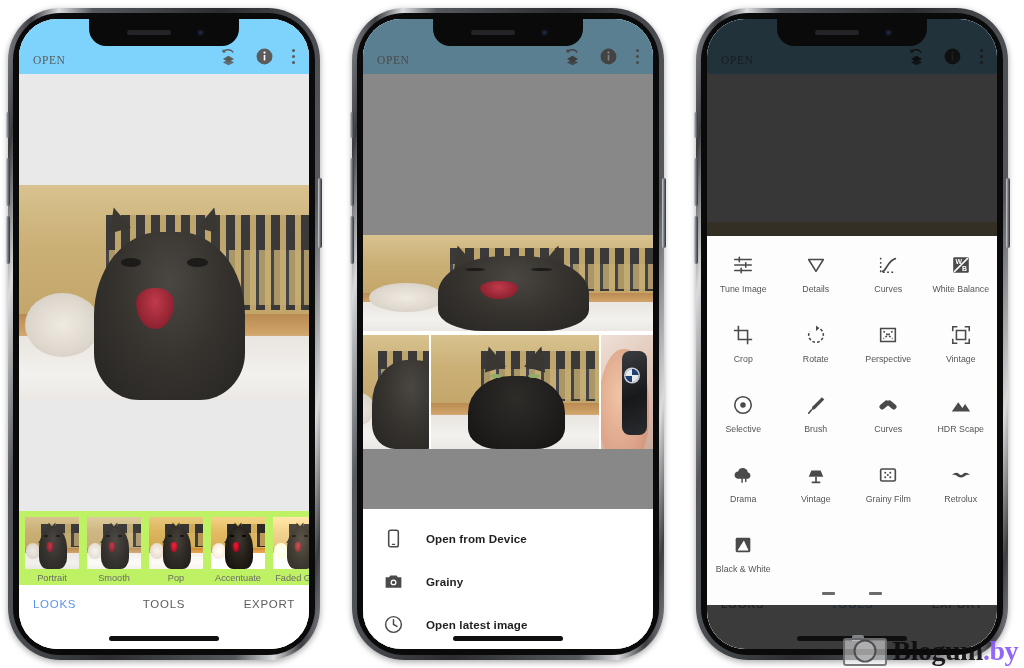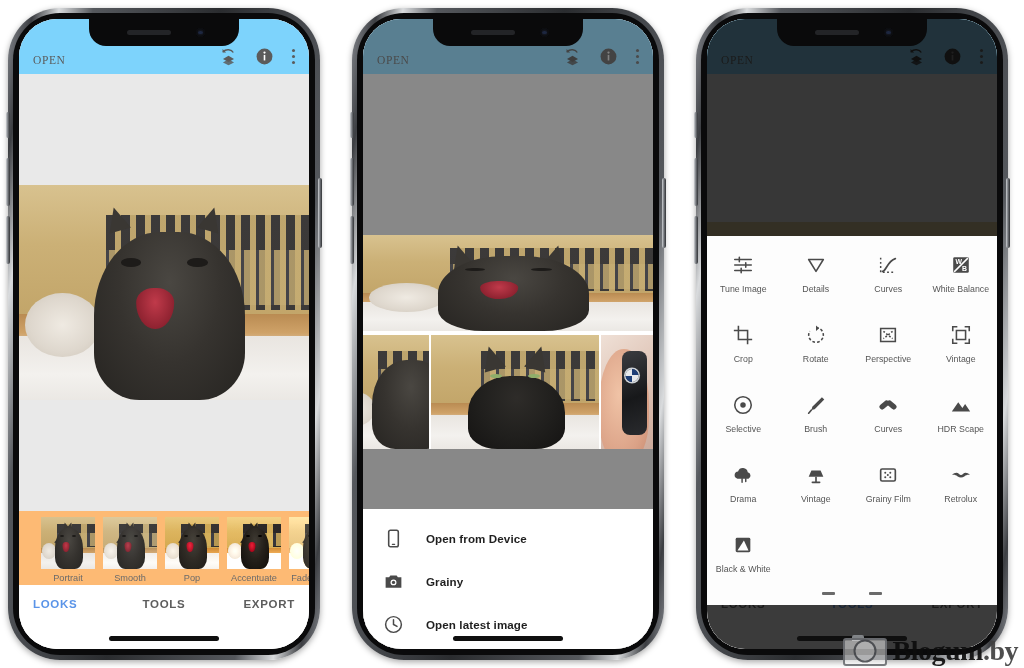--- a/index.html
+++ b/index.html
@@ -104,32 +104,32 @@
   .ph-eye{position:absolute;top:34%;width:7%;height:4%;background:#1d1b19;border-radius:50%;}
   .ph-eye.l{left:35%;}
   .ph-eye.r{right:35%;}
   .ph-fur{position:absolute;left:2%;bottom:20%;width:26%;height:30%;
     background:radial-gradient(ellipse at 50% 50%,#efeae2 0%,#ded7cd 60%,#cdc5b8 100%);
     border-radius:50%;}
   .photo.calm .ph-cat{left:22%;width:58%;height:64%;background:radial-gradient(ellipse at 50% 30%,#2e2c29 0%,#201f1d 55%,#141312 100%);}
   .photo.calm .ph-eye{background:#8fae6a;height:3.4%;}
 
   .looks-strip{
-    flex:0 0 auto;background:#fdba74;display:flex;align-items:flex-start;
-    padding:6px 0 2px 20px;overflow:hidden;
+    flex:0 0 auto;background:#bef264;display:flex;align-items:flex-start;
+    padding:6px 0 2px 4px;overflow:hidden;
   }
   .look{flex:0 0 auto;width:58px;margin-right:4px;text-align:center;}
   .look .thumb{width:54px;height:52px;margin:0 auto;overflow:hidden;position:relative;background:#c8ab73;}
   .look .lname{font-size:9.2px;color:#6a6a6a;margin-top:4px;white-space:nowrap;}
 
   .tabbar{
     flex:0 0 44px;background:#ffffff;display:flex;align-items:center;
     padding:0 14px 6px 14px;box-sizing:border-box;
   }
-  .tab{flex:1;text-align:center;font-size:11.5px;letter-spacing:.7px;font-weight:700;color:#5d5d5d;}
+  .tab{flex:1;text-align:center;font-size:11.5px;letter-spacing:.7px;font-weight:400;color:#5d5d5d;}
   .tab.first{text-align:left;}
   .tab.last{text-align:right;}
   .tab.active{color:#5a94e8;}
   .tabbar-pad{flex:0 0 20px;background:#fff;}
 
   
   .dim{position:absolute;inset:0;z-index:20;pointer-events:none;}
   .dim.gray{background:rgba(60,60,60,.56);}
   .dim.dark{background:rgba(10,10,10,.80);}
 
@@ -175,21 +175,21 @@
   
   .watermark{
     position:absolute;right:6px;bottom:0px;display:flex;align-items:center;gap:6px;z-index:60;
     opacity:.92;
   }
   .wm-logo{width:44px;height:34px;position:relative;}
   .wm-logo .body{position:absolute;inset:4px 0 2px 0;border:2px solid #6f7175;border-radius:3px;background:rgba(255,255,255,.55);}
   .wm-logo .lens{position:absolute;left:50%;top:50%;transform:translate(-50%,-50%);width:19px;height:19px;border-radius:50%;border:2.5px solid #4f5155;background:rgba(255,255,255,.2);}
   .wm-logo .bump{position:absolute;left:9px;top:1px;width:12px;height:6px;background:#8a8d91;border-radius:2px 2px 0 0;}
   .wm-text{font-family:"Liberation Serif", serif;font-weight:700;font-size:28px;color:#0d0d0d;letter-spacing:-.5px;line-height:1;}
-  .wm-text .dim2{color:#404040;}
+  .wm-text .dim2{color:#8b5cf6;}
 </style>
 </head>
 <body>
 
 <div class="stage">
 
   <div class="phone p1">
     <div class="frame-outer"></div>
     <div class="btn-side btn-left b-mute"></div>
     <div class="btn-side btn-left b-vup"></div>

